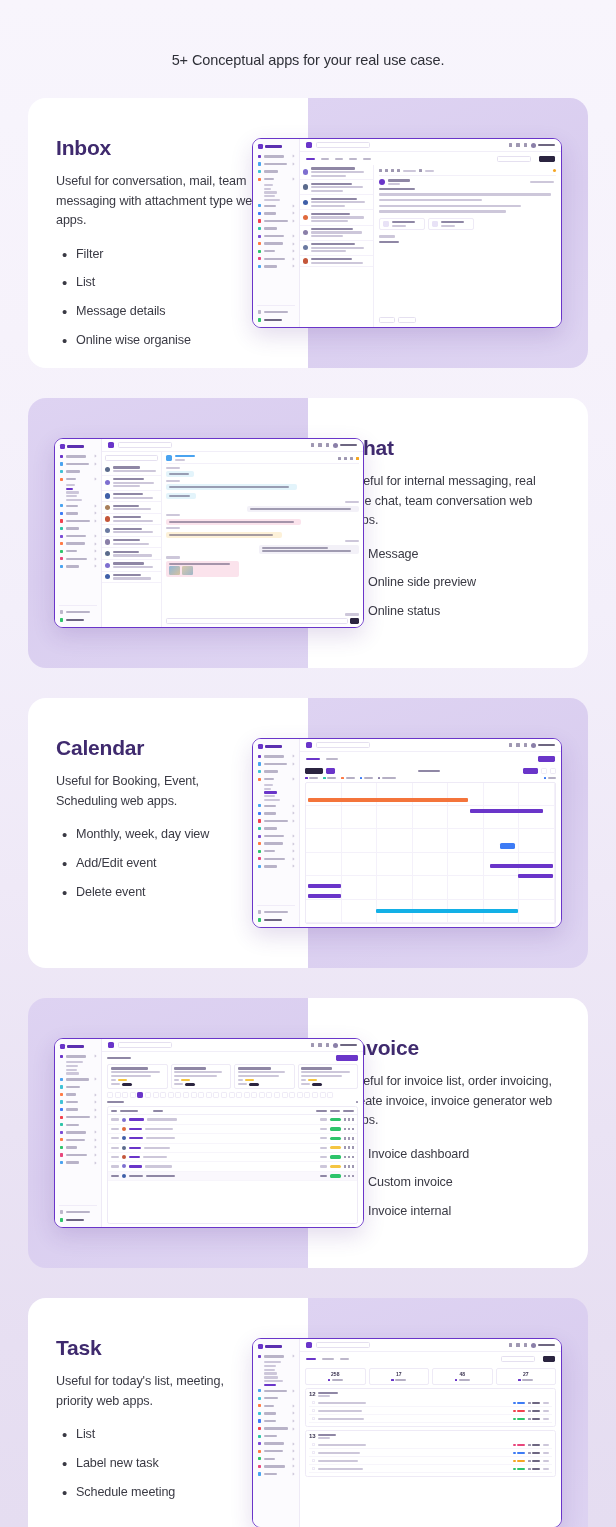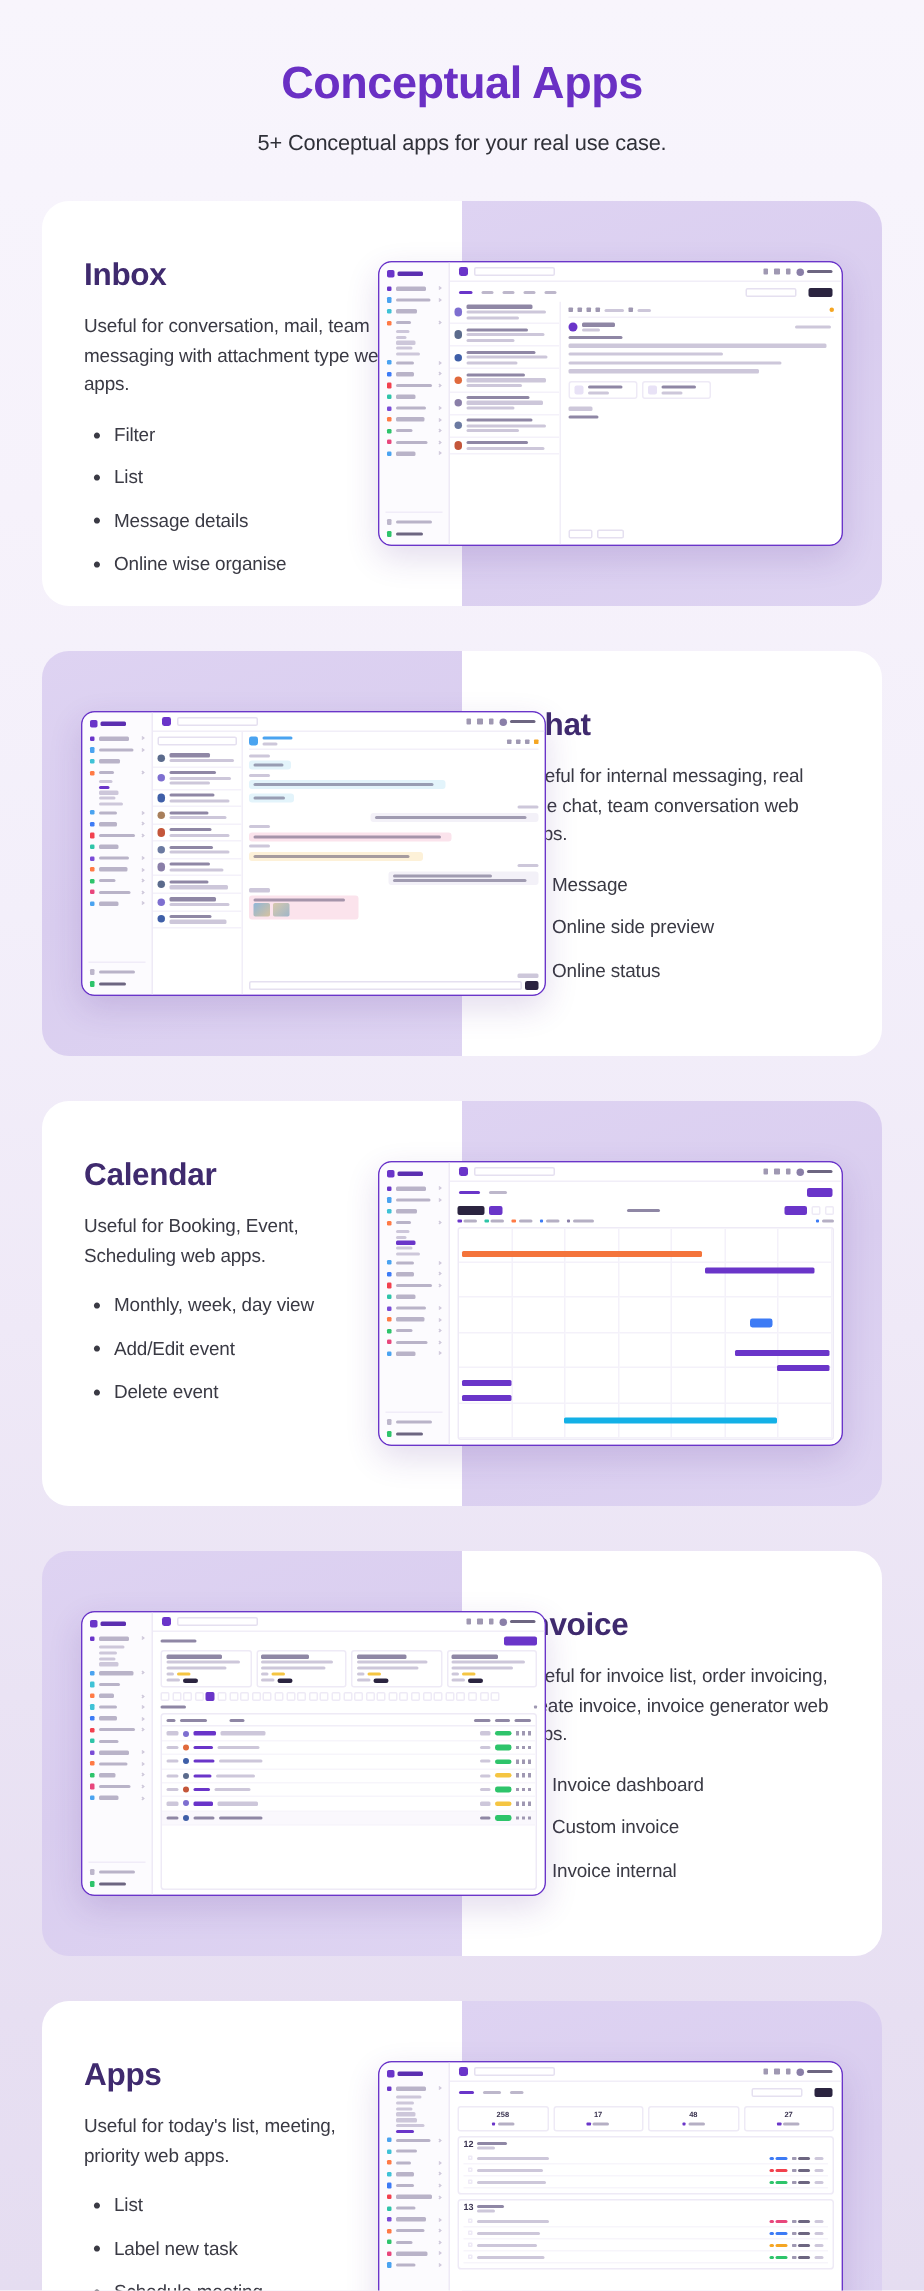--- a/index.html
+++ b/index.html
@@ -330,21 +330,20 @@
     padding:2px 3px; border-bottom:.6px solid #f7f5fb;
   }
   .tr-tag { display:flex; align-items:center; gap:1.4px; }
   .tr-tag .sw { width:2.4px; height:2.4px; border-radius:50%; }
   .tr-tag .lb { width:8px; height:2px; border-radius:1px; }
 </style>
 </head>
 <body>
 
 <div class="hero">
-  <div class="hero-title">Conceptual Apps</div>
   <div class="hero-sub">5+ Conceptual apps for your real use case.</div>
 </div>
 
 <div class="stack">
 
   <div class="section text-left">
     <div class="half-white"></div>
     <div class="half-purple"></div>
 
     <div class="copy">
@@ -1400,21 +1399,21 @@
         </div>
       </div>
     </div>
   </div>
 
   <div class="section text-left">
     <div class="half-white"></div>
     <div class="half-purple"></div>
 
     <div class="copy">
-      <div class="sec-title">Apps</div>
+      <div class="sec-title">Task</div>
       <div class="sec-desc">Useful for today's list, meeting, priority web apps.</div>
       <ul class="sec-list">
         <li>List</li>
         <li>Label new task</li>
         <li>Schedule meeting</li>
       </ul>
     </div>
 
     <div class="mock-wrap">
       <div class="mock">

